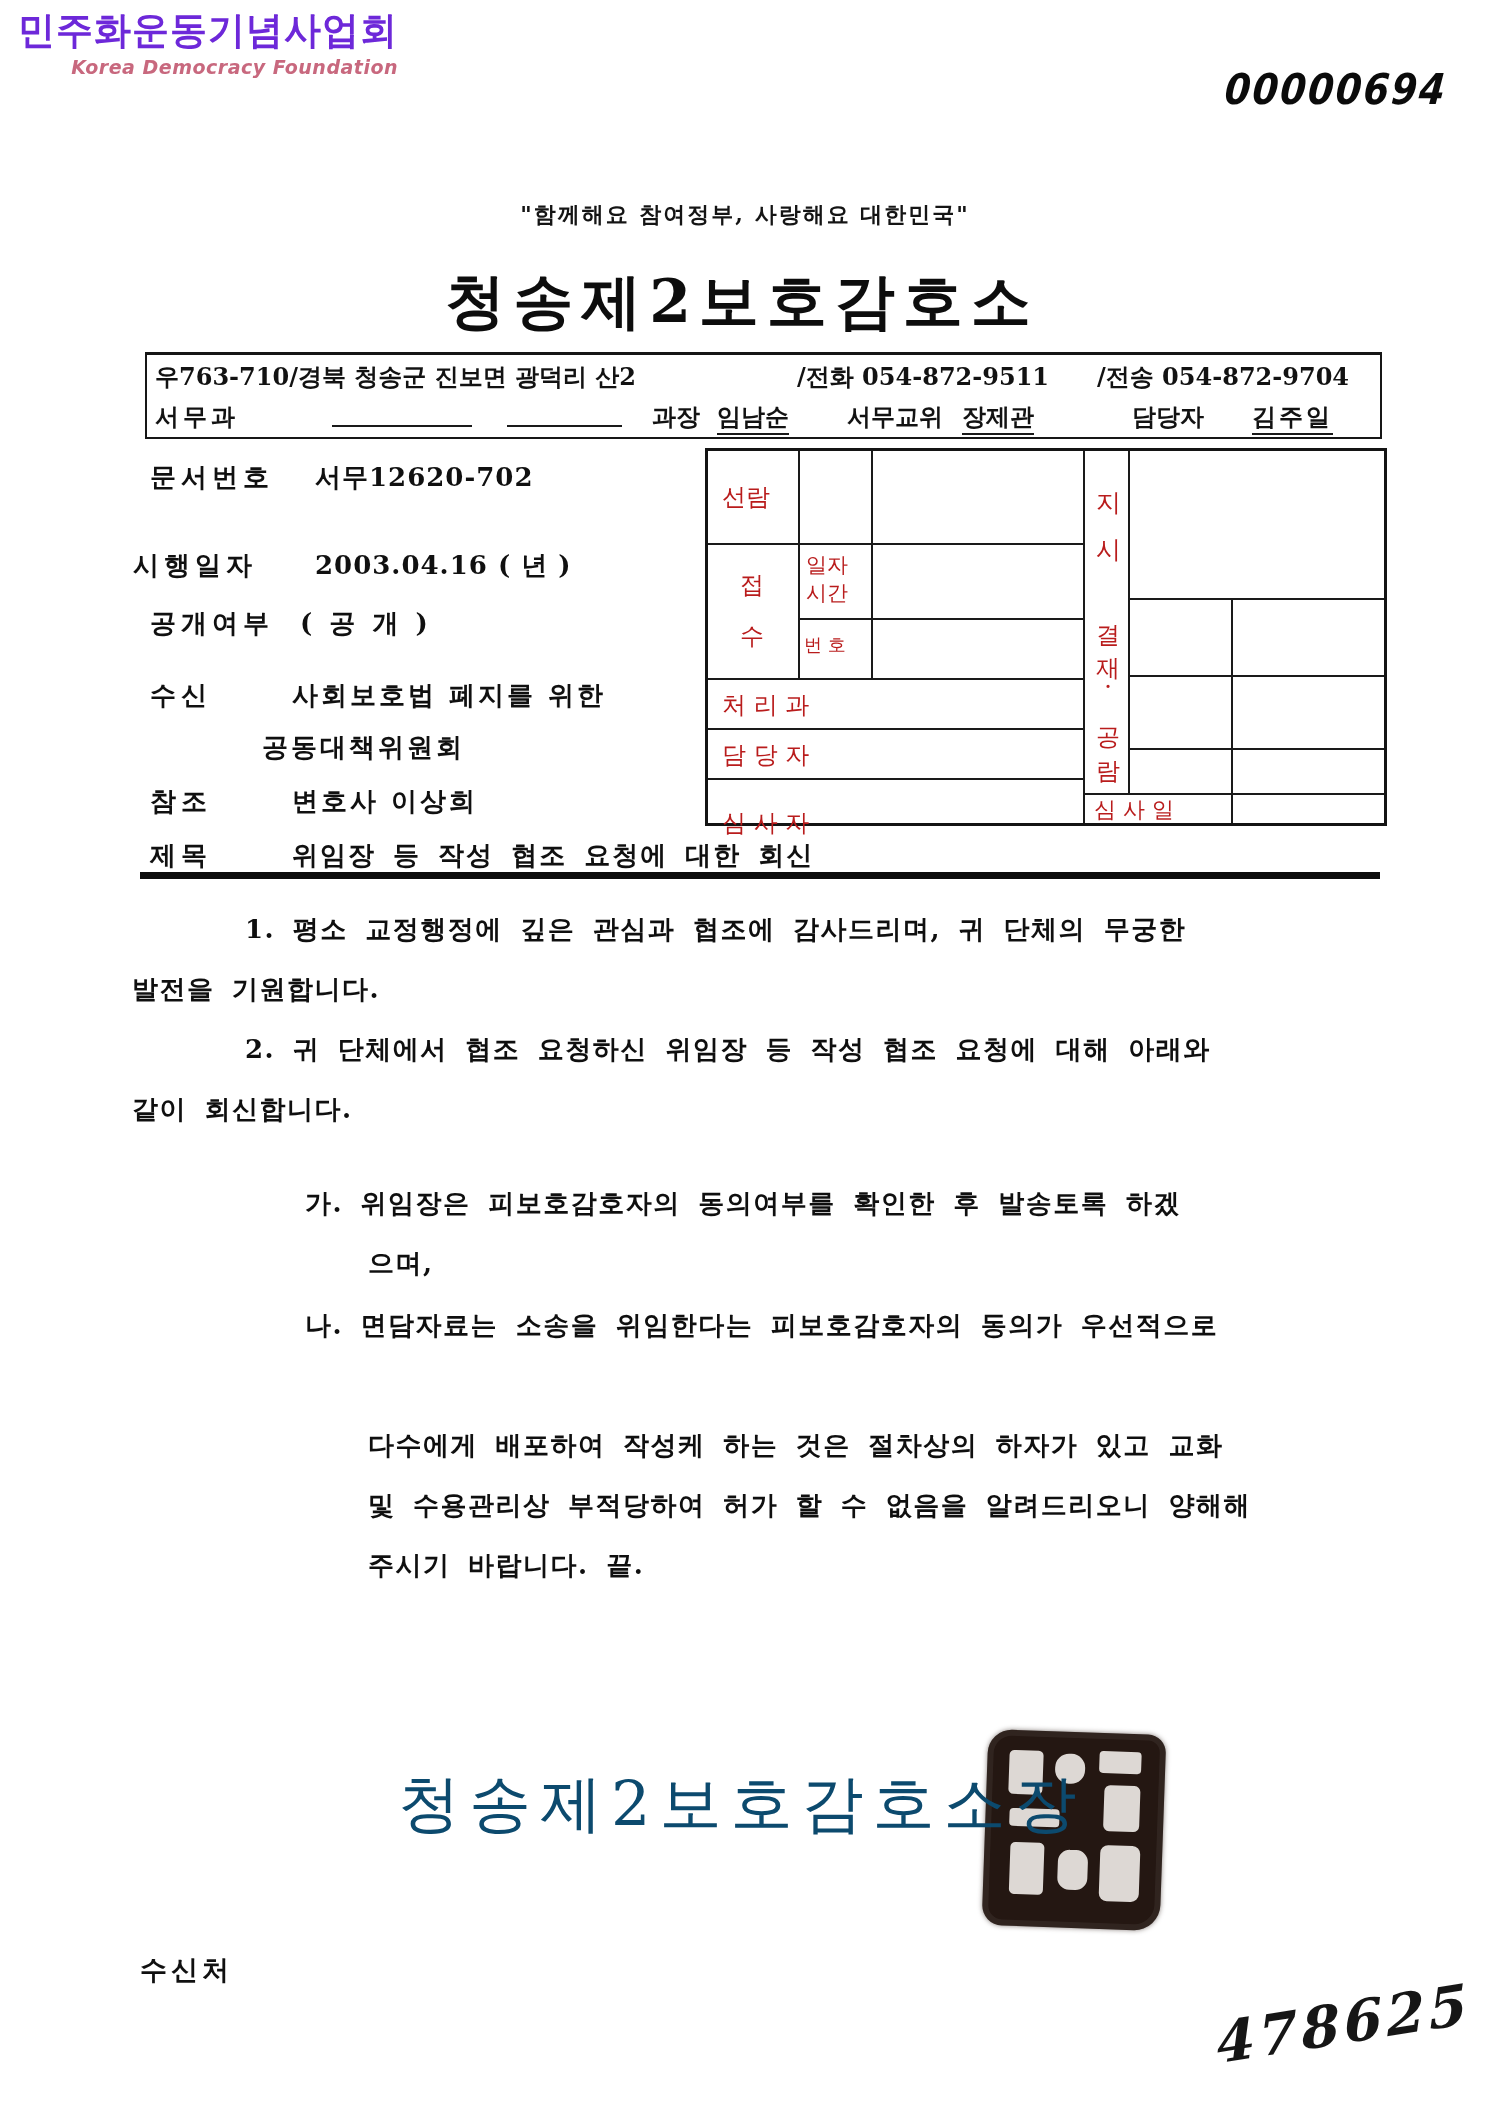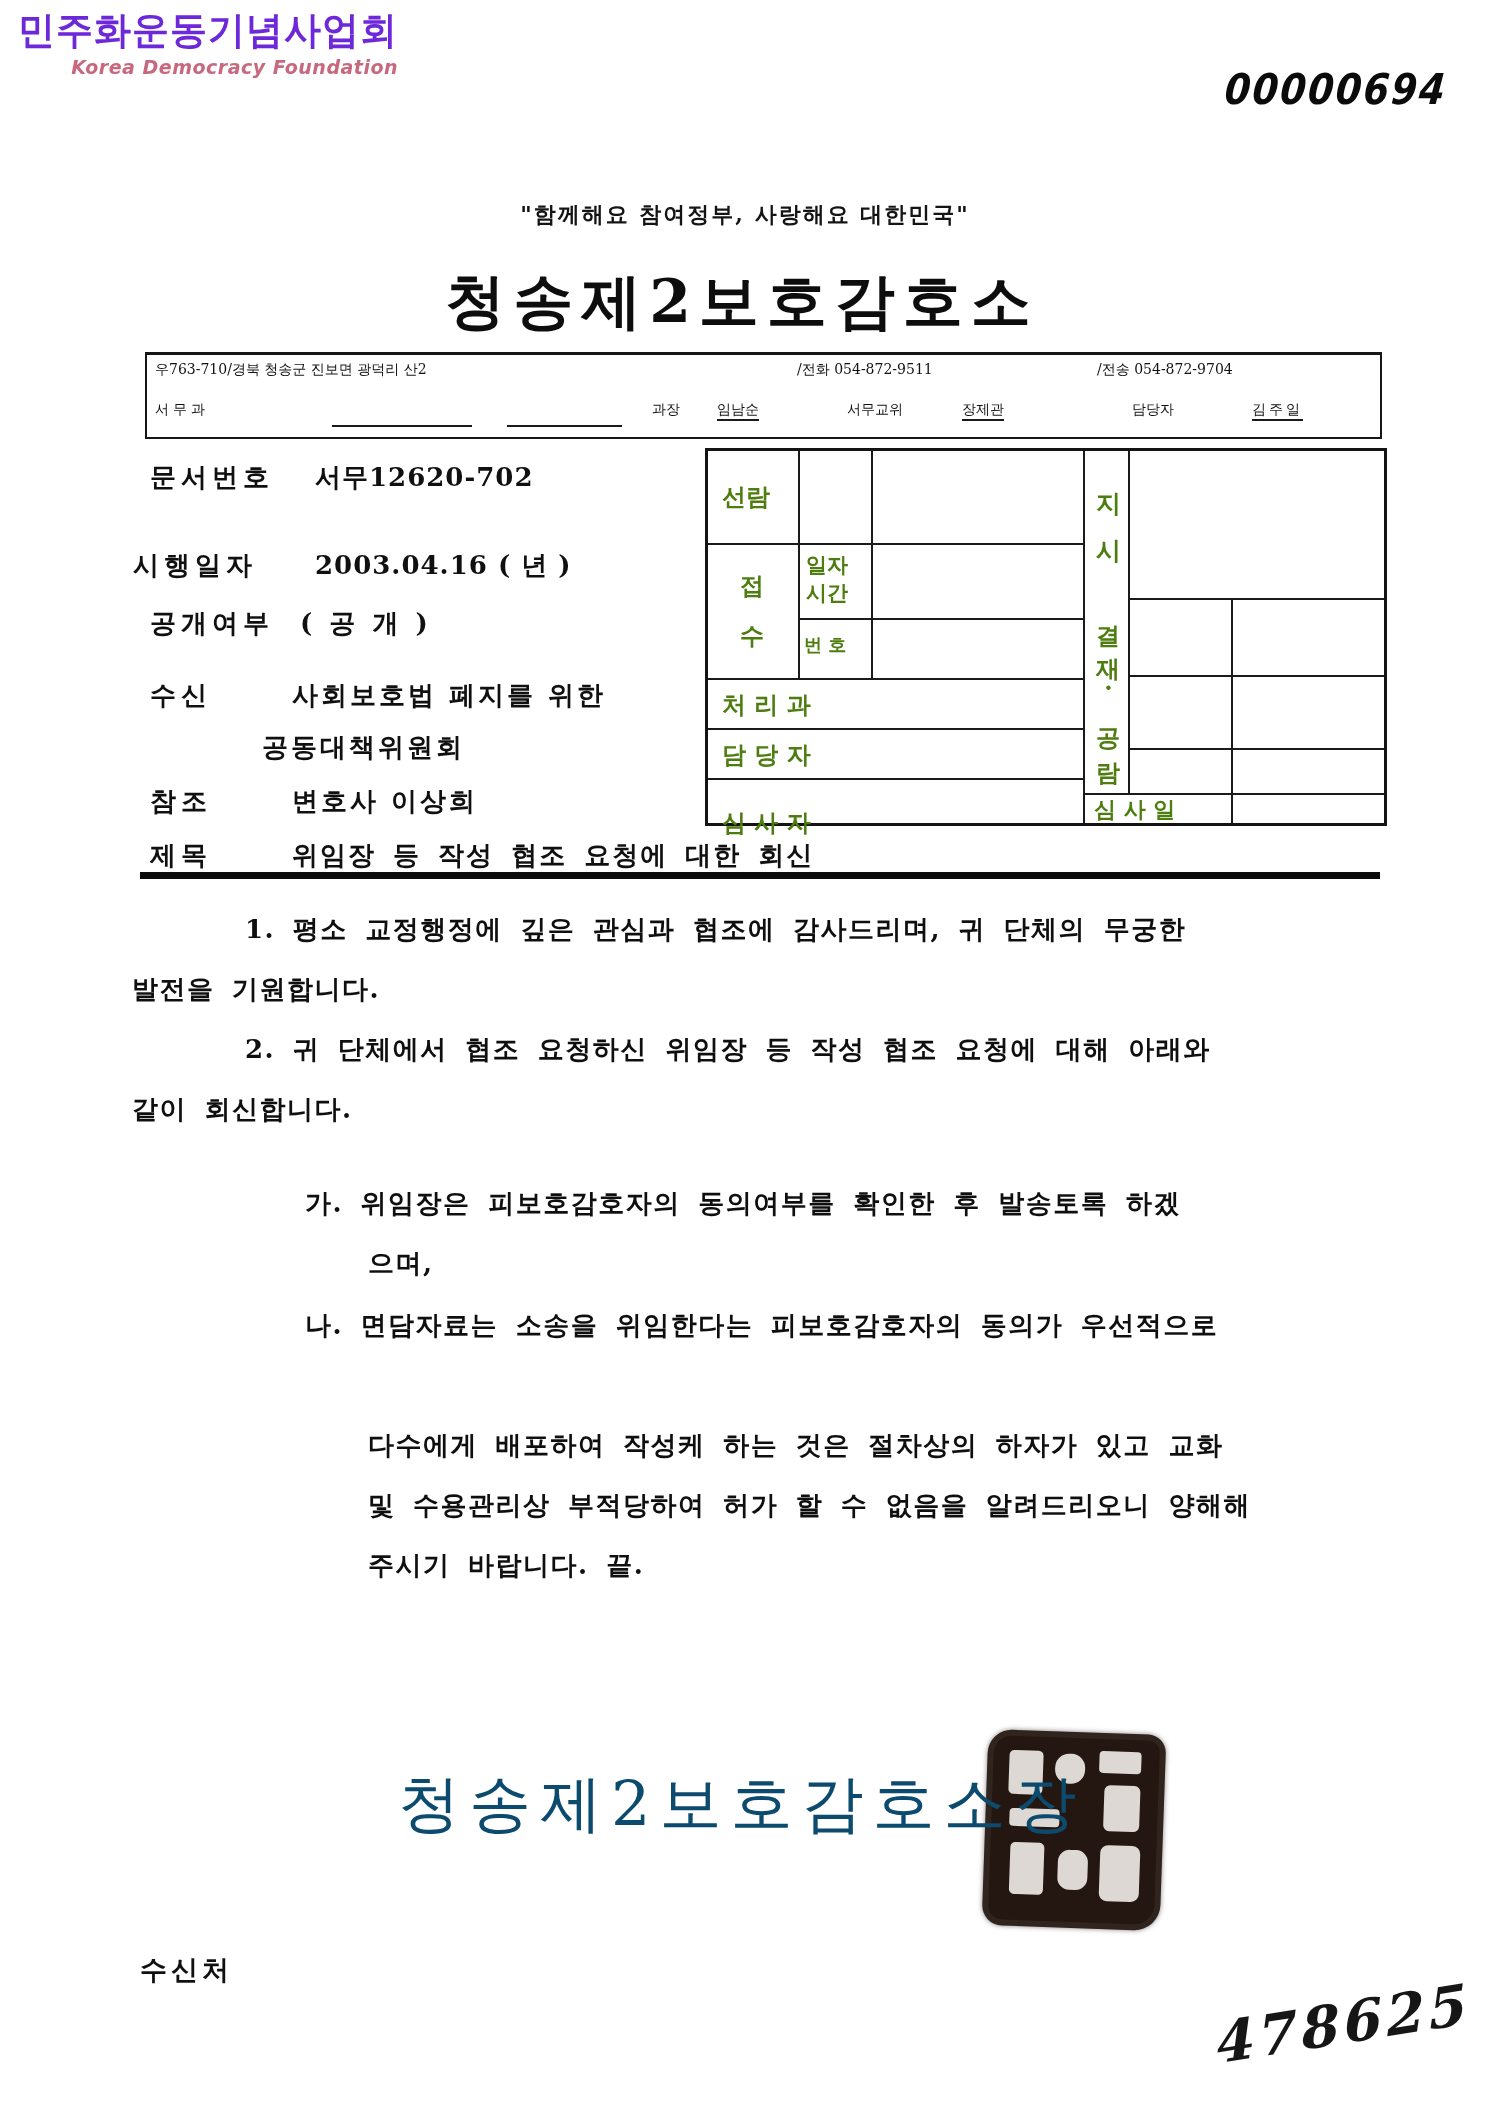--- a/index.html
+++ b/index.html
@@ -17,31 +17,31 @@
   .logo-kr{font-family:"DejaVu Sans","Liberation Sans",sans-serif;font-weight:bold;font-size:37px;color:#6d28d9;letter-spacing:1px;transform:scaleY(1.02);}
   .logo-en{font-family:"DejaVu Sans","Liberation Sans",sans-serif;font-weight:bold;font-style:italic;font-size:19px;color:#c8687e;letter-spacing:0.5px;}
   
   .serial{font-family:"DejaVu Sans","Liberation Sans",sans-serif;font-weight:bold;font-style:italic;font-size:37px;letter-spacing:2px;color:#0b0b0b;transform:skewX(-5deg) scaleY(1.15);}
   
   .slogan{font-weight:bold;font-size:22px;letter-spacing:2px;color:#141414;}
   .doc-title{font-weight:bold;font-size:60px;letter-spacing:8px;color:#0d0d0d;}
   
   .hdr-box{position:absolute;border:2px solid #161616;border-top-width:3px;}
   .hdr-row{position:absolute;left:0;right:0;height:40px;}
-  .hdr-text{font-weight:normal;font-size:14px;color:#121212;}
+  .hdr-text{font-weight:bold;font-size:24px;color:#121212;}
   .uline{border-bottom:2px solid #1a1a1a;}
   .blankline{position:absolute;border-bottom:2px solid #1a1a1a;height:26px;}
   
   .f-label{font-weight:bold;font-size:26px;letter-spacing:5px;color:#101010;}
   .f-value{font-weight:bold;font-size:26px;letter-spacing:1px;color:#101010;}
   
   .rt{position:absolute;border:3px solid #141414;}
   .vline{position:absolute;width:2px;background:#1a1a1a;}
   .hline{position:absolute;height:2px;background:#1a1a1a;}
-  .rt-label{position:absolute;font-weight:bold;font-size:24px;color:#4d7c0f;white-space:nowrap;}
+  .rt-label{position:absolute;font-weight:normal;font-size:24px;color:#b91c1c;white-space:nowrap;}
   .vtext{writing-mode:vertical-rl;text-orientation:upright;}
   
   .thick-rule{position:absolute;background:#0c0c0c;}
   
   .body-line{font-weight:600;font-size:26px;letter-spacing:1.5px;word-spacing:7px;color:#0f0f0f;}
   
   .sig{font-weight:normal;font-size:62px;letter-spacing:9px;color:#0c4a6e;z-index:3;}
   .seal{
     position:absolute;z-index:2;
     width:178px;height:196px;

